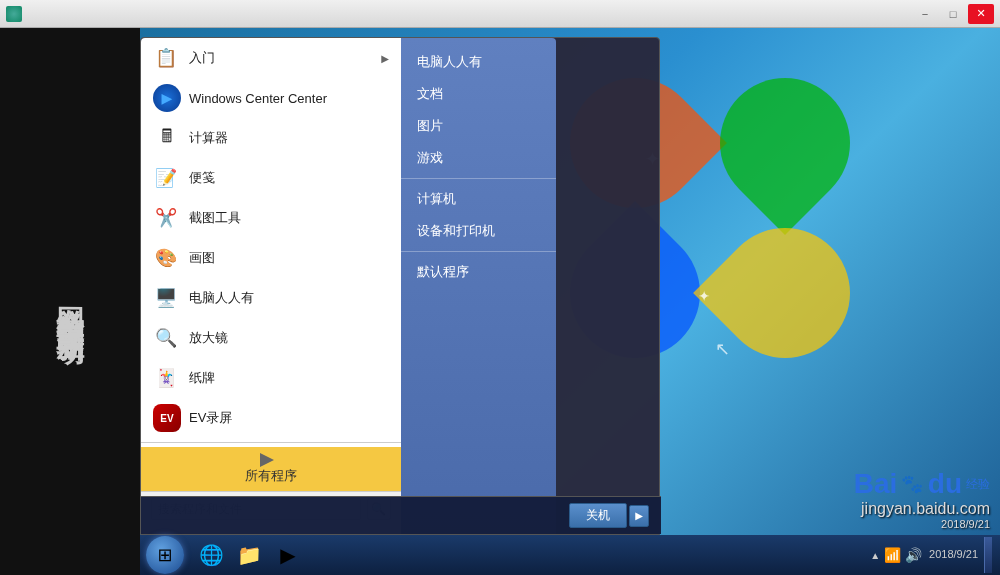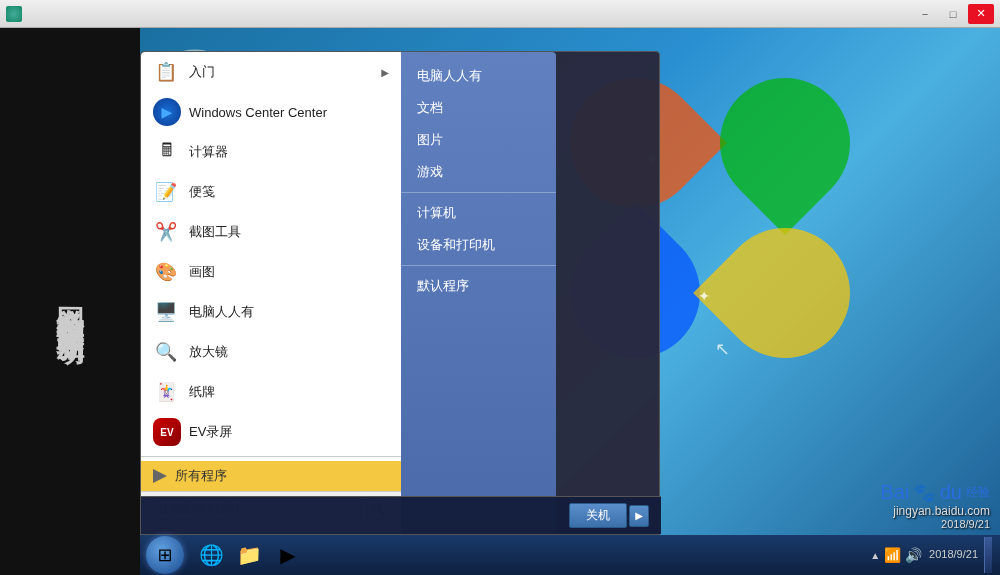--- a/index.html
+++ b/index.html
@@ -236,20 +236,21 @@
     }
     .all-programs-row {
       display: flex;
       align-items: center;
       padding: 6px 12px;
       cursor: pointer;
       background: #f5c842;
       font-size: 13px;
       color: #333;
       font-weight: 500;
+      flex-direction: column;
     }
     .all-prog-arrow {
       width: 14px;
       height: 14px;
       background: #666;
       clip-path: polygon(0 0, 100% 50%, 0 100%);
       margin-right: 8px;
     }
 
     
@@ -397,35 +398,35 @@
       flex-direction: column;
       align-items: flex-end;
       z-index: 10;
     }
     .watermark-baidu {
       display: flex;
       align-items: center;
       gap: 4px;
     }
     .baidu-text {
-      font-size: 20px;
-      font-weight: normal;
+      font-size: 28px;
+      font-weight: bold;
       color: #2a6de0;
     }
     .baidu-paw {
       font-size: 18px;
       color: #e02020;
     }
     .jingyan-text {
       font-size: 12px;
       color: #2a6de0;
       font-weight: normal;
     }
     .watermark-url {
-      font-size: 12px;
+      font-size: 16px;
       color: #ddd;
       text-shadow: 1px 1px 2px #000;
     }
     .watermark-date {
       font-size: 11px;
       color: #ddd;
       text-shadow: 1px 1px 2px #000;
     }
   </style>
 </head>

